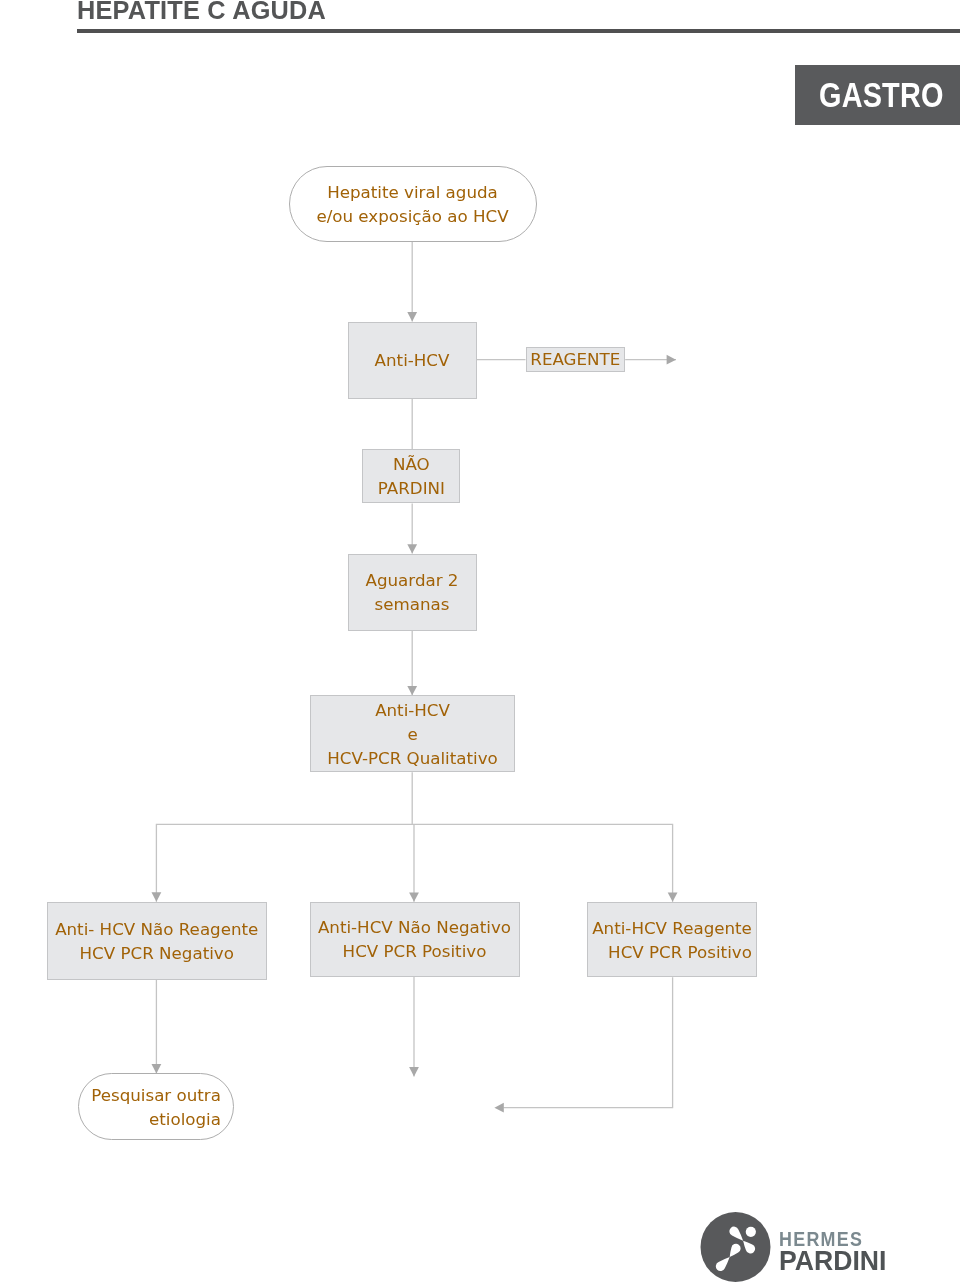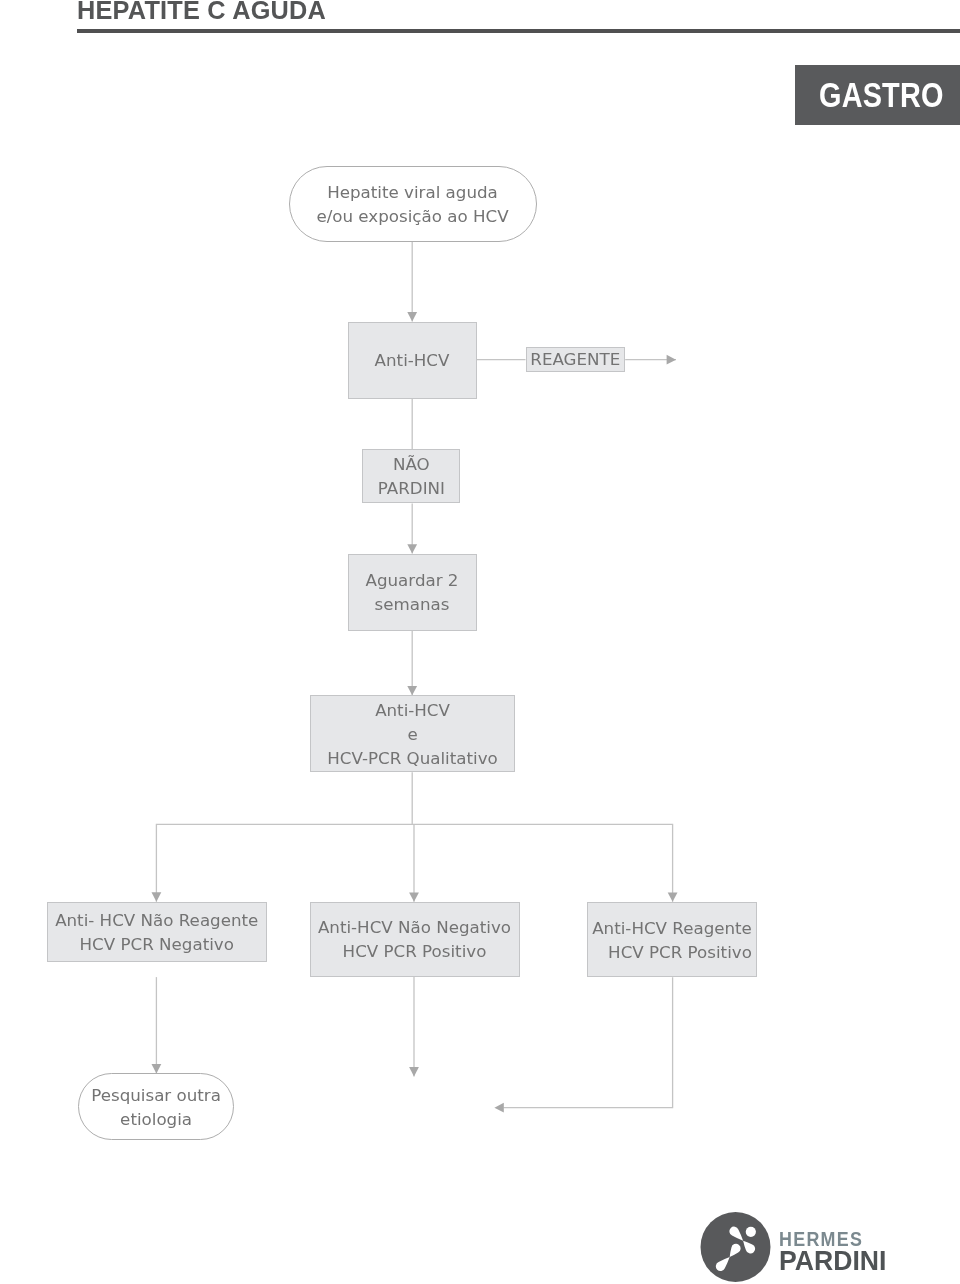--- a/index.html
+++ b/index.html
@@ -10,21 +10,21 @@
   
   .ttl{position:absolute;left:34px;top:-4px;font-size:25.3px;font-weight:bold;color:#545556;
        letter-spacing:0.22px;white-space:nowrap;}
   .rule{position:absolute;left:34px;top:29.2px;width:926px;height:3.6px;background:#505051;}
   .gastro{position:absolute;left:752px;top:65px;width:188px;height:60px;background:#595a5c;}
   .gastro .gt{position:absolute;left:24px;top:10.5px;font-size:34.2px;font-weight:bold;color:#fff;
               letter-spacing:0.2px;white-space:nowrap;transform:scaleX(.845);transform-origin:0 0;}
 
   
   .node{position:absolute;box-sizing:border-box;display:flex;align-items:center;justify-content:center;
-        text-align:center;font-size:16.7px;color:#737373;line-height:24px;font-family:"DejaVu Sans",sans-serif;white-space:pre-line;}
+        text-align:center;font-size:16.7px;color:#a16207;line-height:24px;font-family:"DejaVu Sans",sans-serif;white-space:pre-line;}
   .pill{border:1.3px solid #adadad;border-radius:999px;background:#fff;}
   .rect{border:1.2px solid #c4c5c7;background:#e6e7e9;}
 
   svg.wires{position:absolute;left:0;top:0;width:960px;height:1284px;overflow:visible;}
 
   
   .logo{position:absolute;left:657px;top:1208px;width:290px;height:76px;}
   .logo .lt{position:absolute;font-weight:bold;white-space:nowrap;transform-origin:0 0;}
   .logo .hermes{left:79.3px;top:19.1px;font-size:21px;color:#7b898f;letter-spacing:1.5px;transform:scaleX(.851);}
   .logo .pardini{left:79.0px;top:36.5px;font-size:28px;color:#4f5355;letter-spacing:0px;transform:scaleX(.950);}
@@ -82,27 +82,27 @@
 e/ou exposição ao HCV</div>
   <div class="node rect" style="left:304.5px;top:321.5px;width:129px;height:77px;">Anti-HCV</div>
   <div class="node rect" style="left:482.5px;top:346.5px;width:99.7px;height:25px;">REAGENTE</div>
   <div class="node rect" style="left:319.4px;top:449.1px;width:98px;height:54.3px;">NÃO
 PARDINI</div>
   <div class="node rect" style="left:304.5px;top:553.6px;width:129px;height:77.1px;">Aguardar 2
 semanas</div>
   <div class="node rect" style="left:267.4px;top:695.3px;width:204.3px;height:77px;">Anti-HCV
 e
 HCV-PCR Qualitativo</div>
-  <div class="node rect" style="left:3.5px;top:901.7px;width:220.5px;height:60px;">Anti- HCV Não Reagente
+  <div class="node rect" style="left:3.5px;top:901.7px;width:220.5px;height:78px;">Anti- HCV Não Reagente
 HCV PCR Negativo</div>
   <div class="node rect" style="left:266.5px;top:901.8px;width:210px;height:75.3px;">Anti-HCV Não Negativo
 HCV PCR Positivo</div>
   <div class="node rect" style="left:543.6px;top:901.8px;width:170.9px;height:75.5px;text-align:right;">Anti-HCV Reagente
 HCV PCR Positivo</div>
-  <div class="node pill" style="left:34.8px;top:1073.4px;width:156.6px;height:66.8px;">Pesquisar outra
+  <div class="node pill" style="left:34.8px;top:1073.4px;width:156.6px;height:66.8px;text-align:right;">Pesquisar outra
 etiologia</div>
 
   <div class="logo">
     <svg viewBox="0 0 100 100" style="position:absolute;left:0;top:4px;width:71px;height:70px;">
       <circle cx="50" cy="50" r="50" fill="#58595b"></circle>
       <g fill="#ffffff">
         <path d="M45.05 33.67Q52.49 37.85 60.90 41.10Q57.97 32.58 54.07 24.99A6.70 6.70 0 1 0 45.05 33.67Z"></path>
         <path d="M73.92 46.39Q67.91 43.29 60.90 41.10Q62.45 48.28 64.99 54.55A6.70 6.70 0 1 0 73.92 46.39Z"></path>
         <path d="M44.10 50.92Q42.36 57.27 41.70 64.40Q48.30 61.61 53.82 58.03A6.70 6.70 0 1 0 44.10 50.92Z"></path>
         <path d="M34.74 80.29Q38.69 72.82 41.70 64.40Q33.31 67.47 25.86 71.48A6.70 6.70 0 1 0 34.74 80.29Z"></path>

